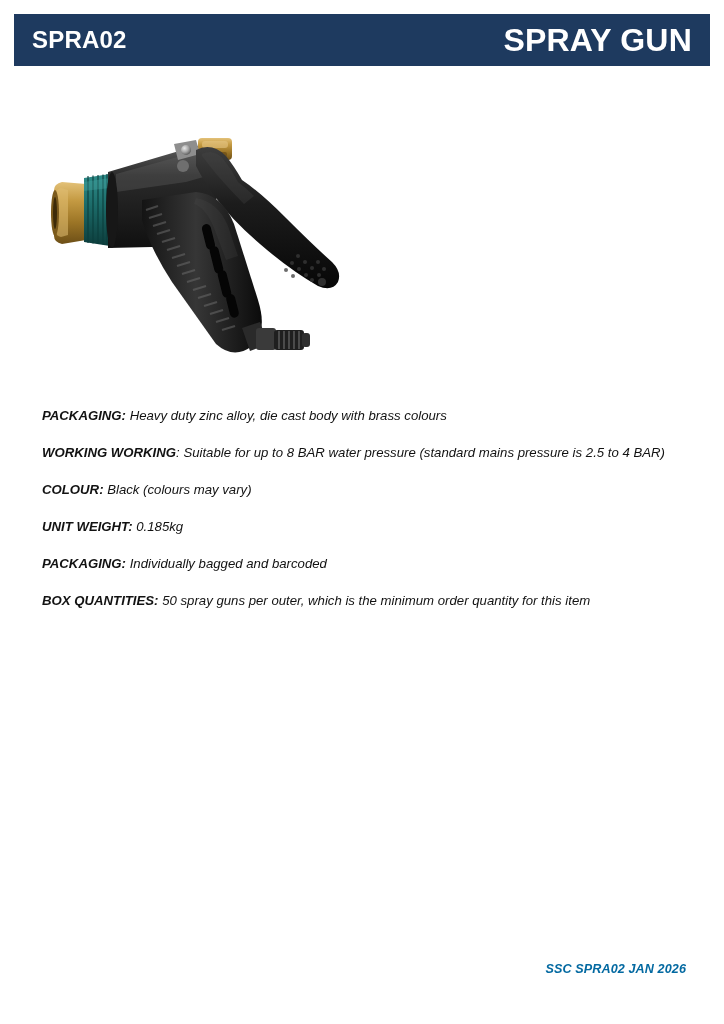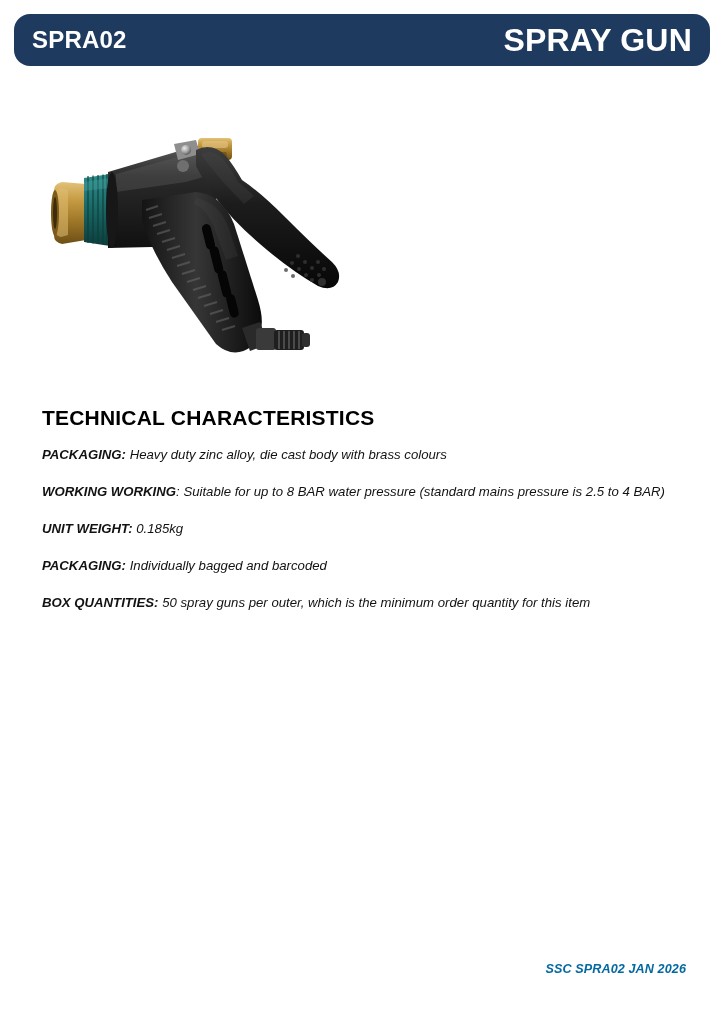--- a/index.html
+++ b/index.html
@@ -31,21 +31,20 @@
     left: 14px;
     top: 14px;
     width: 696px;
     height: 52px;
     background: #1e3a5f;
     box-sizing: border-box;
     display: flex;
     align-items: center;
     justify-content: space-between;
     padding: 0 18px;
-    border-radius: 16px;
   }
   .header-code,
   .header-title {
     color: #ffffff;
     font-weight: bold;
     font-size: 24px;
     letter-spacing: 0.2px;
     line-height: 1;
     white-space: nowrap;
   }
@@ -270,31 +269,33 @@
           <line x1="243" y1="199" x2="243" y2="217"></line>
           <line x1="248" y1="199" x2="248" y2="217"></line>
           <line x1="253" y1="199" x2="253" y2="217"></line>
         </g>
         <rect x="256" y="201" width="8" height="14" rx="3" fill="#2e2e2e"></rect>
       </g>
     </svg>
   </div>
 
   <div class="spec-block">
-    <h1 class="spec-heading">TECHNICAL CHARACTERISTICS</h1>
 
 
     <p class="spec-row">
       <span class="spec-label">PACKAGING:</span><span class="spec-value"> Heavy duty zinc alloy, die cast body with brass colours</span>
     </p>
 
     <p class="spec-row">
       <span class="spec-label">WORKING WORKING</span><span class="spec-value">: Suitable for up to 8 BAR water pressure (standard mains pressure is 2.5 to 4 BAR)</span>
     </p>
 
+    <p class="spec-row">
+      <span class="spec-label">COLOUR:</span><span class="spec-value"> Black (colours may vary)</span>
+    </p>
 
     <p class="spec-row">
       <span class="spec-label">UNIT WEIGHT:</span><span class="spec-value"> 0.185kg</span>
     </p>
 
     <p class="spec-row">
       <span class="spec-label">PACKAGING:</span><span class="spec-value"> Individually bagged and barcoded</span>
     </p>
 
     <p class="spec-row">

